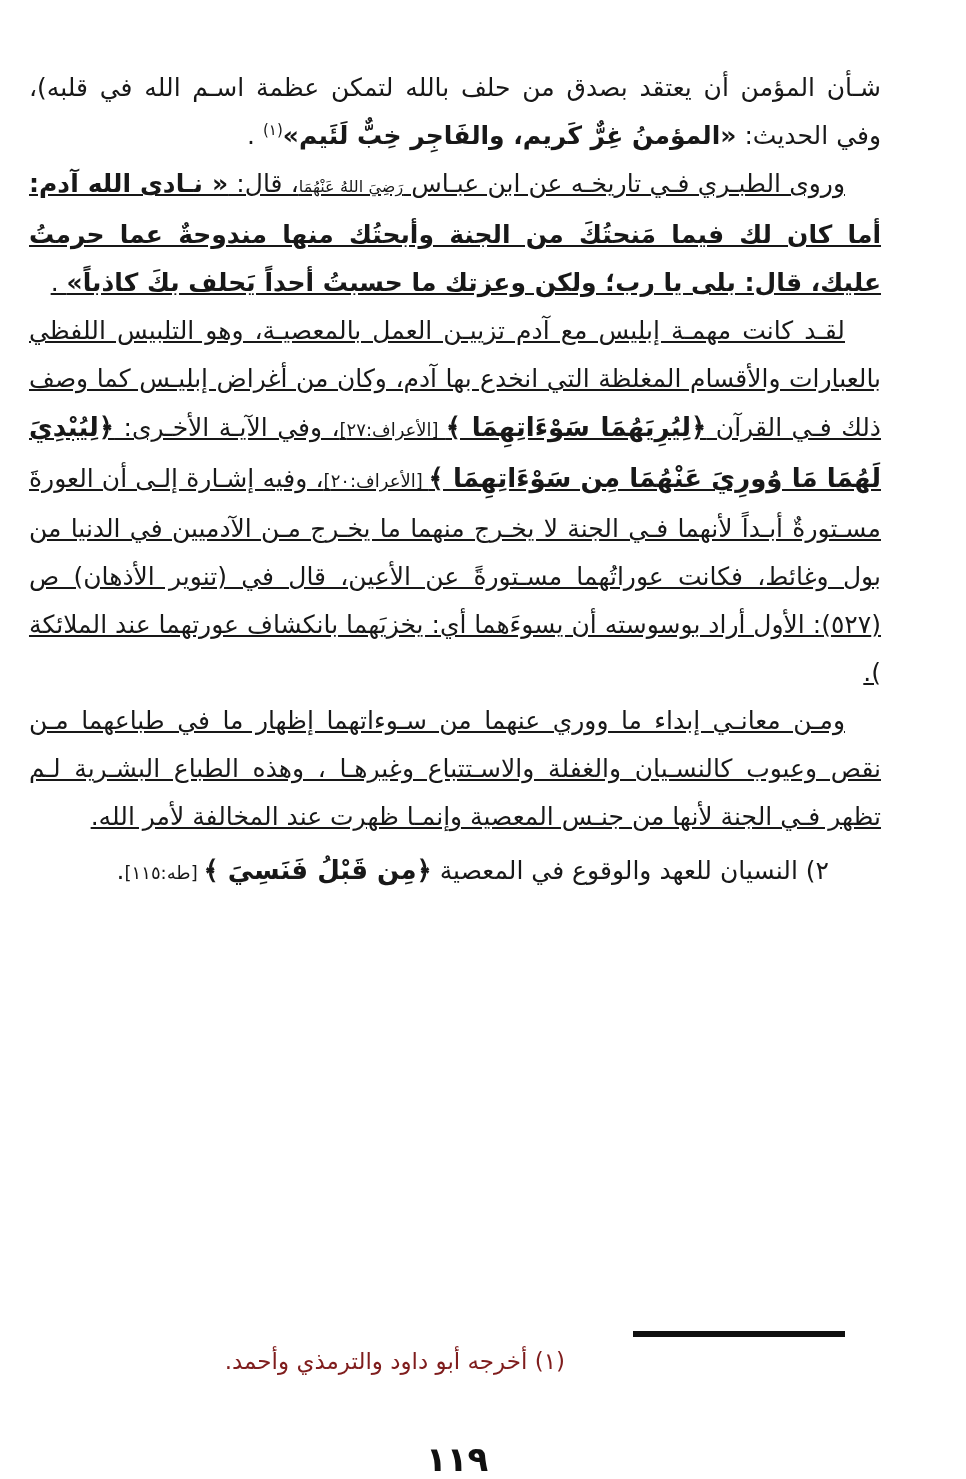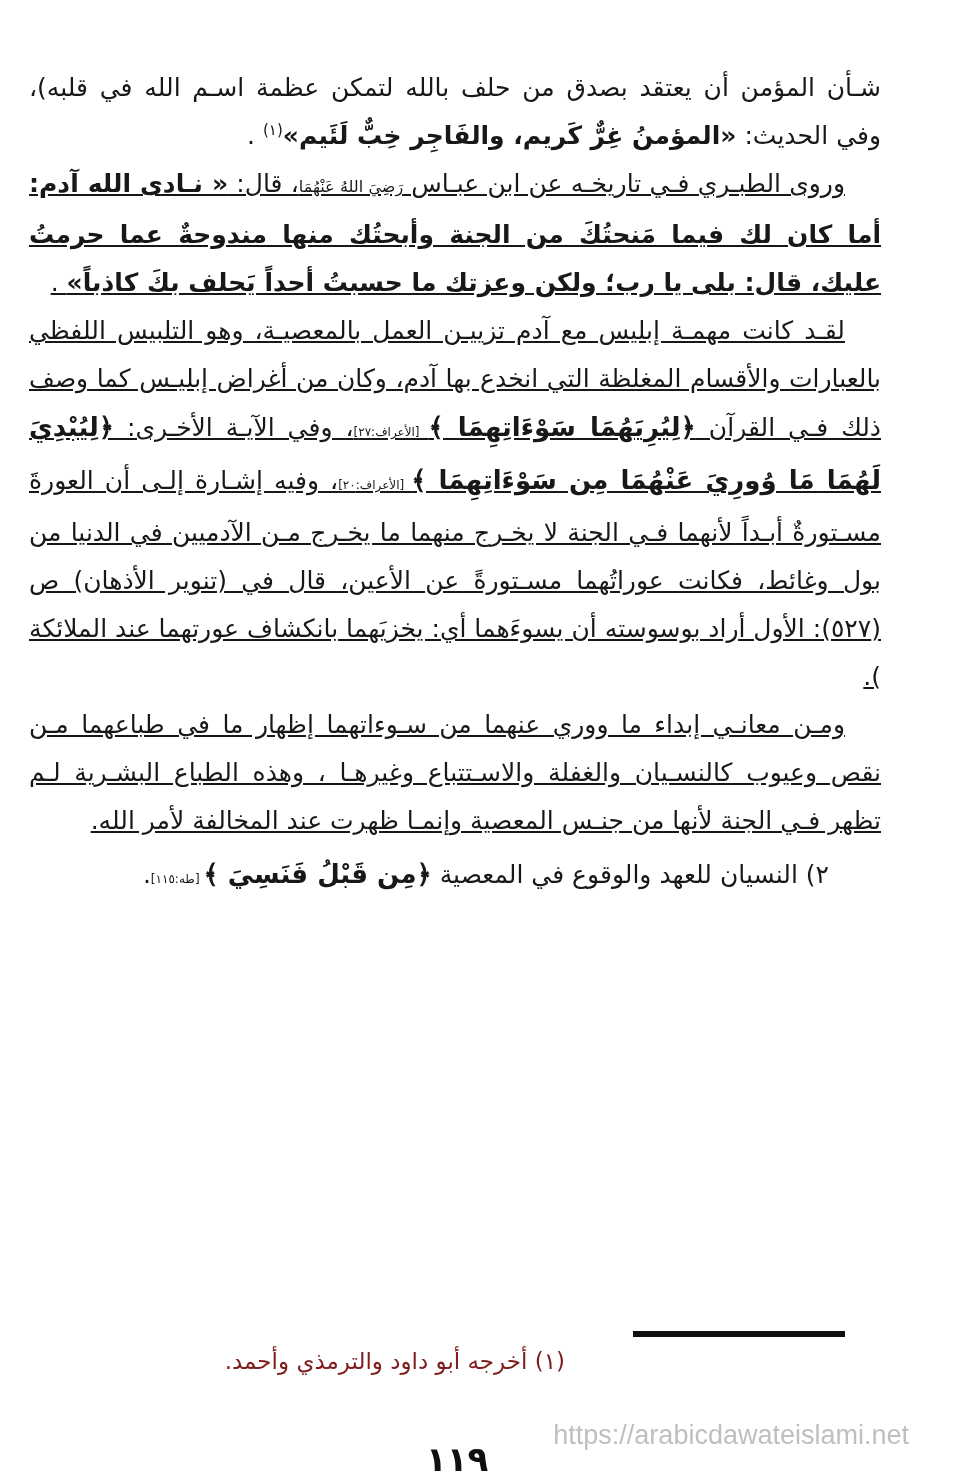--- a/index.html
+++ b/index.html
@@ -18,21 +18,21 @@
     text-align:justify;
     font-size:25px;
     line-height:48px;
     color:#181818;
   }
   .para { margin:0; padding:0; }
   .para.indent { text-indent:36px;text-decoration:underline; }
   .para.list-item { text-indent:52px; margin-top:5px; }
   .hadith { font-weight:bold; }
   .quran { font-weight:bold; font-size:26px; }
-  .ref { font-size:12px; font-weight:normal; }
+  .ref { font-size:18px; font-weight:normal; }
   .fnref {
     font-size:15px;
     vertical-align:super;
     line-height:0;
   }
   .honorific { font-size:16px; }
   .fn-sep {
     position:absolute;
     top:1331px; right:94px;
     width:212px; height:6px;
@@ -86,15 +86,14 @@
 
 
   </main>
 
   <div class="fn-sep"></div>
 
   <div class="footnote">(١) أخرجه أبو داود والترمذي وأحمد.</div>
 
   <div class="page-number">١١٩</div>
 
-  <div class="watermark">https://arabicdawateislami.net</div>
 
 </div>
 
 </body></html>

